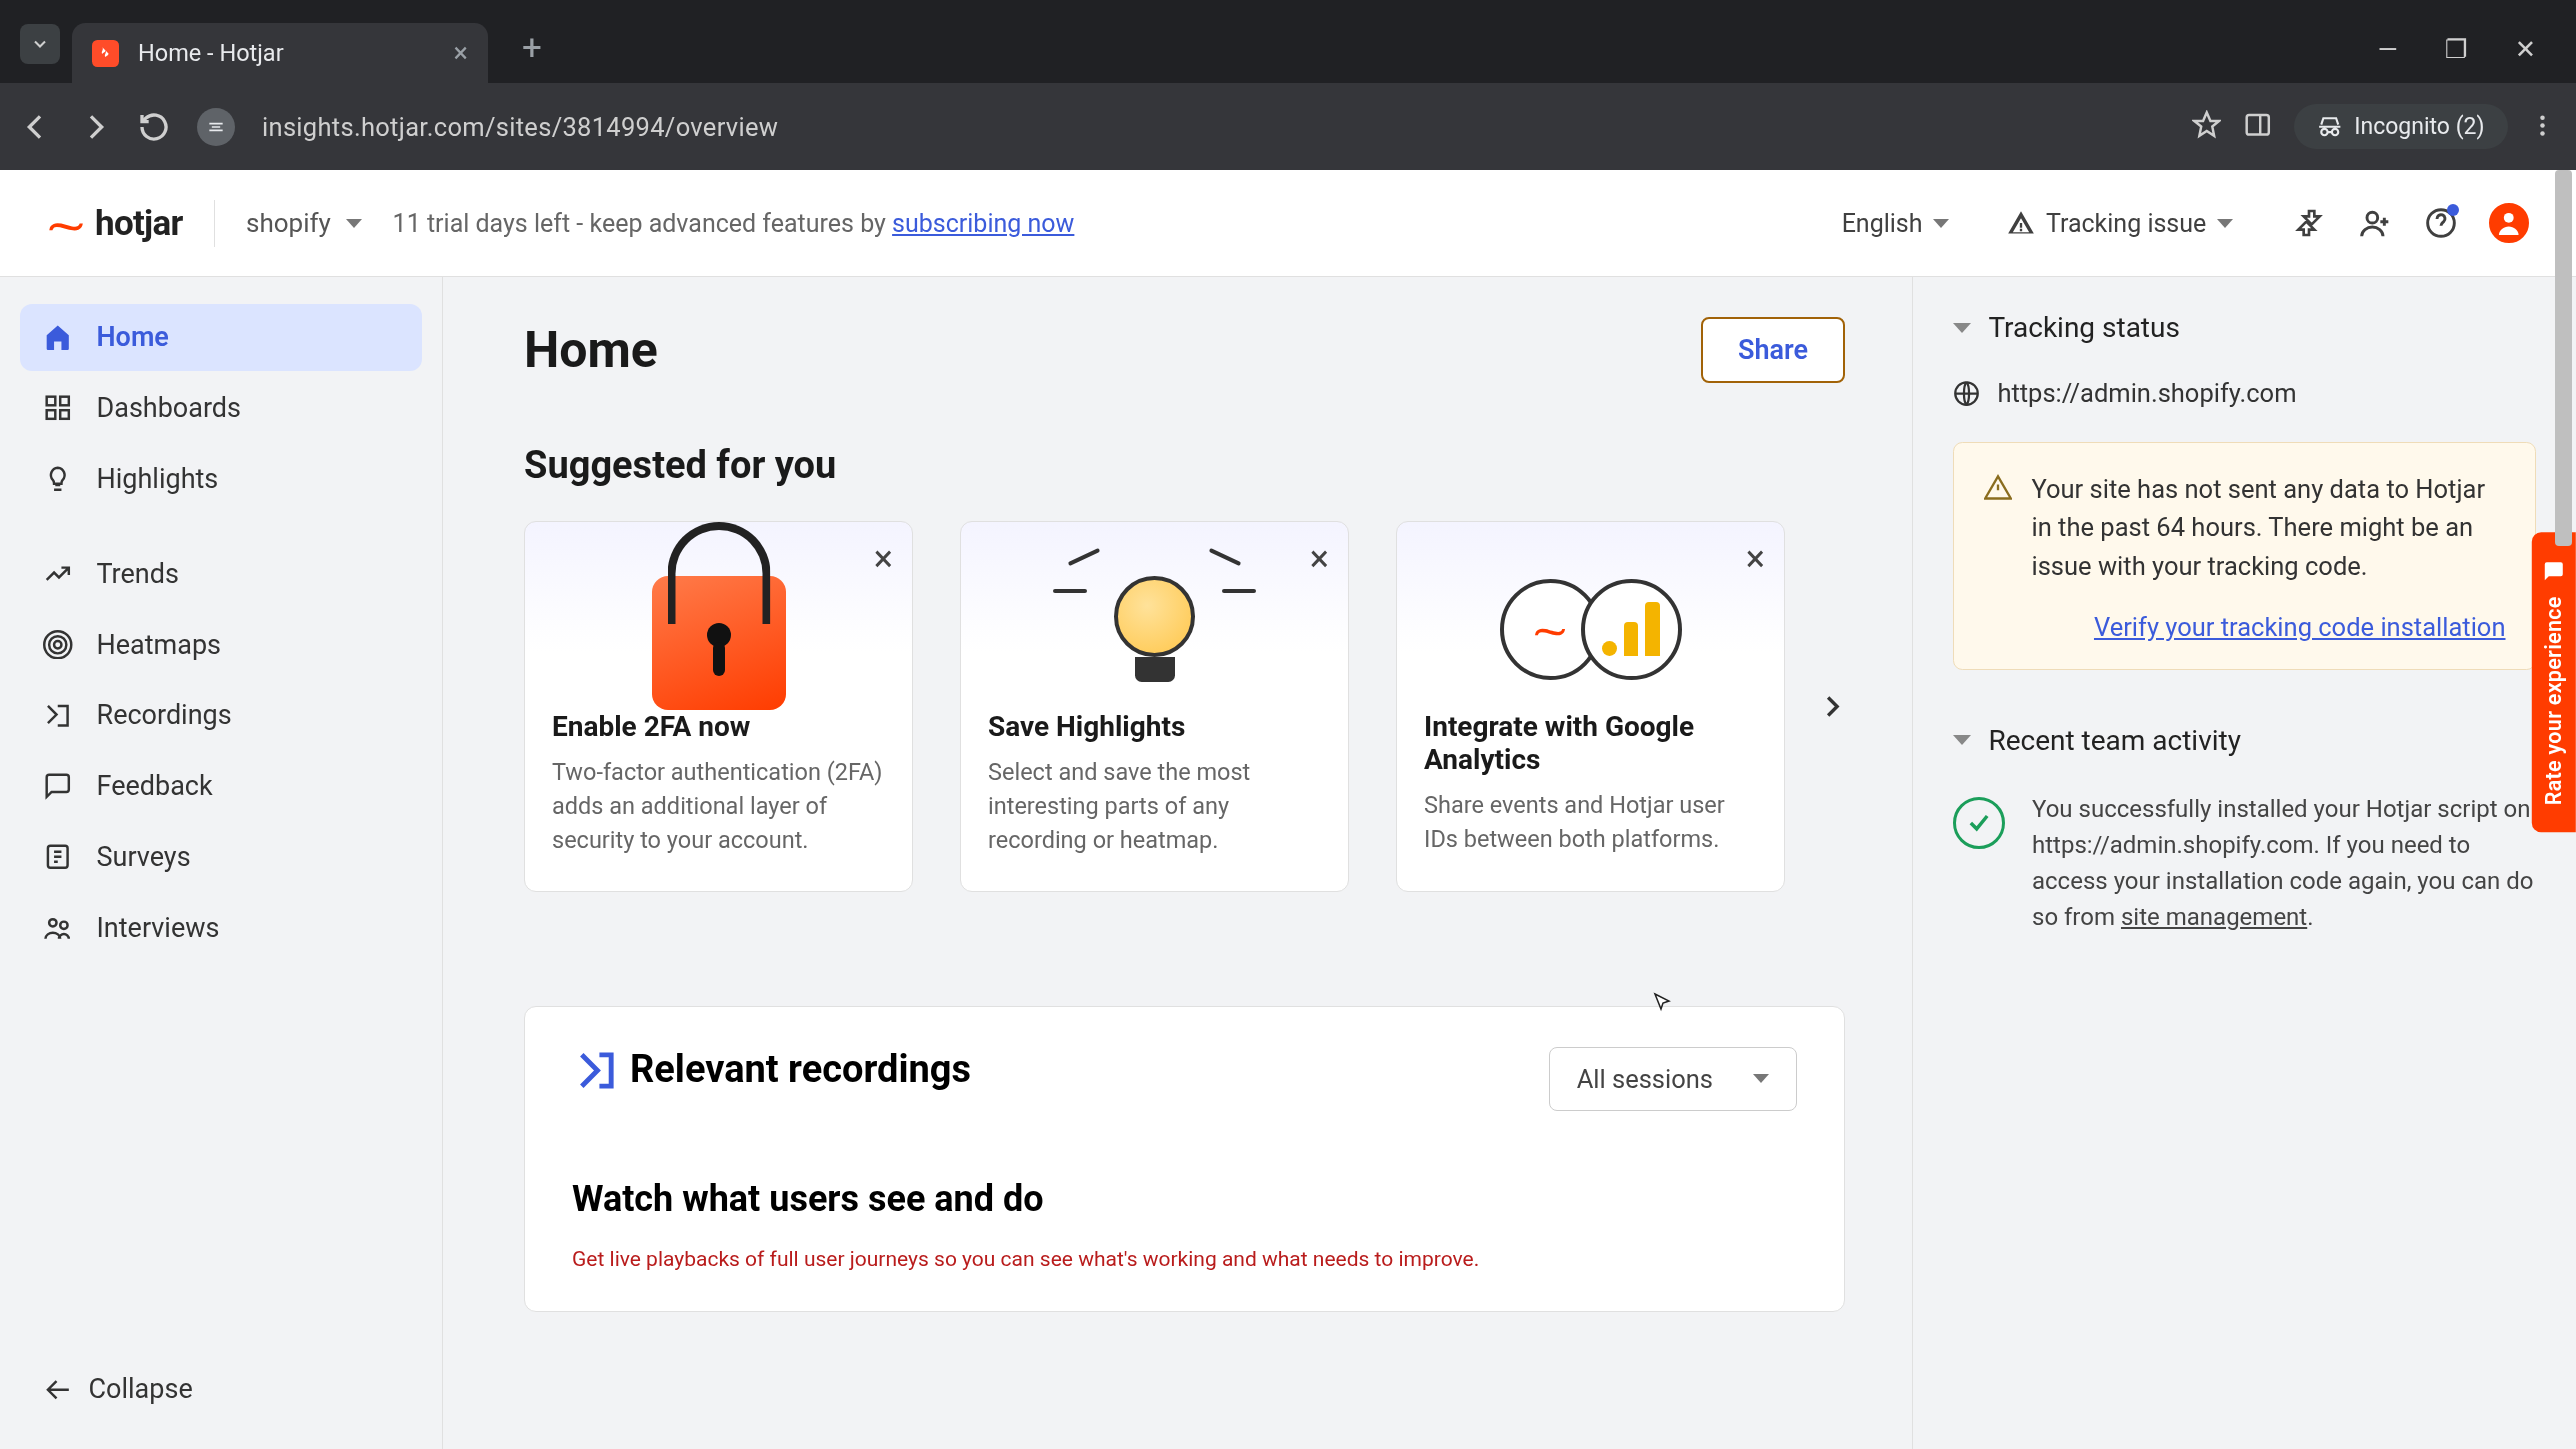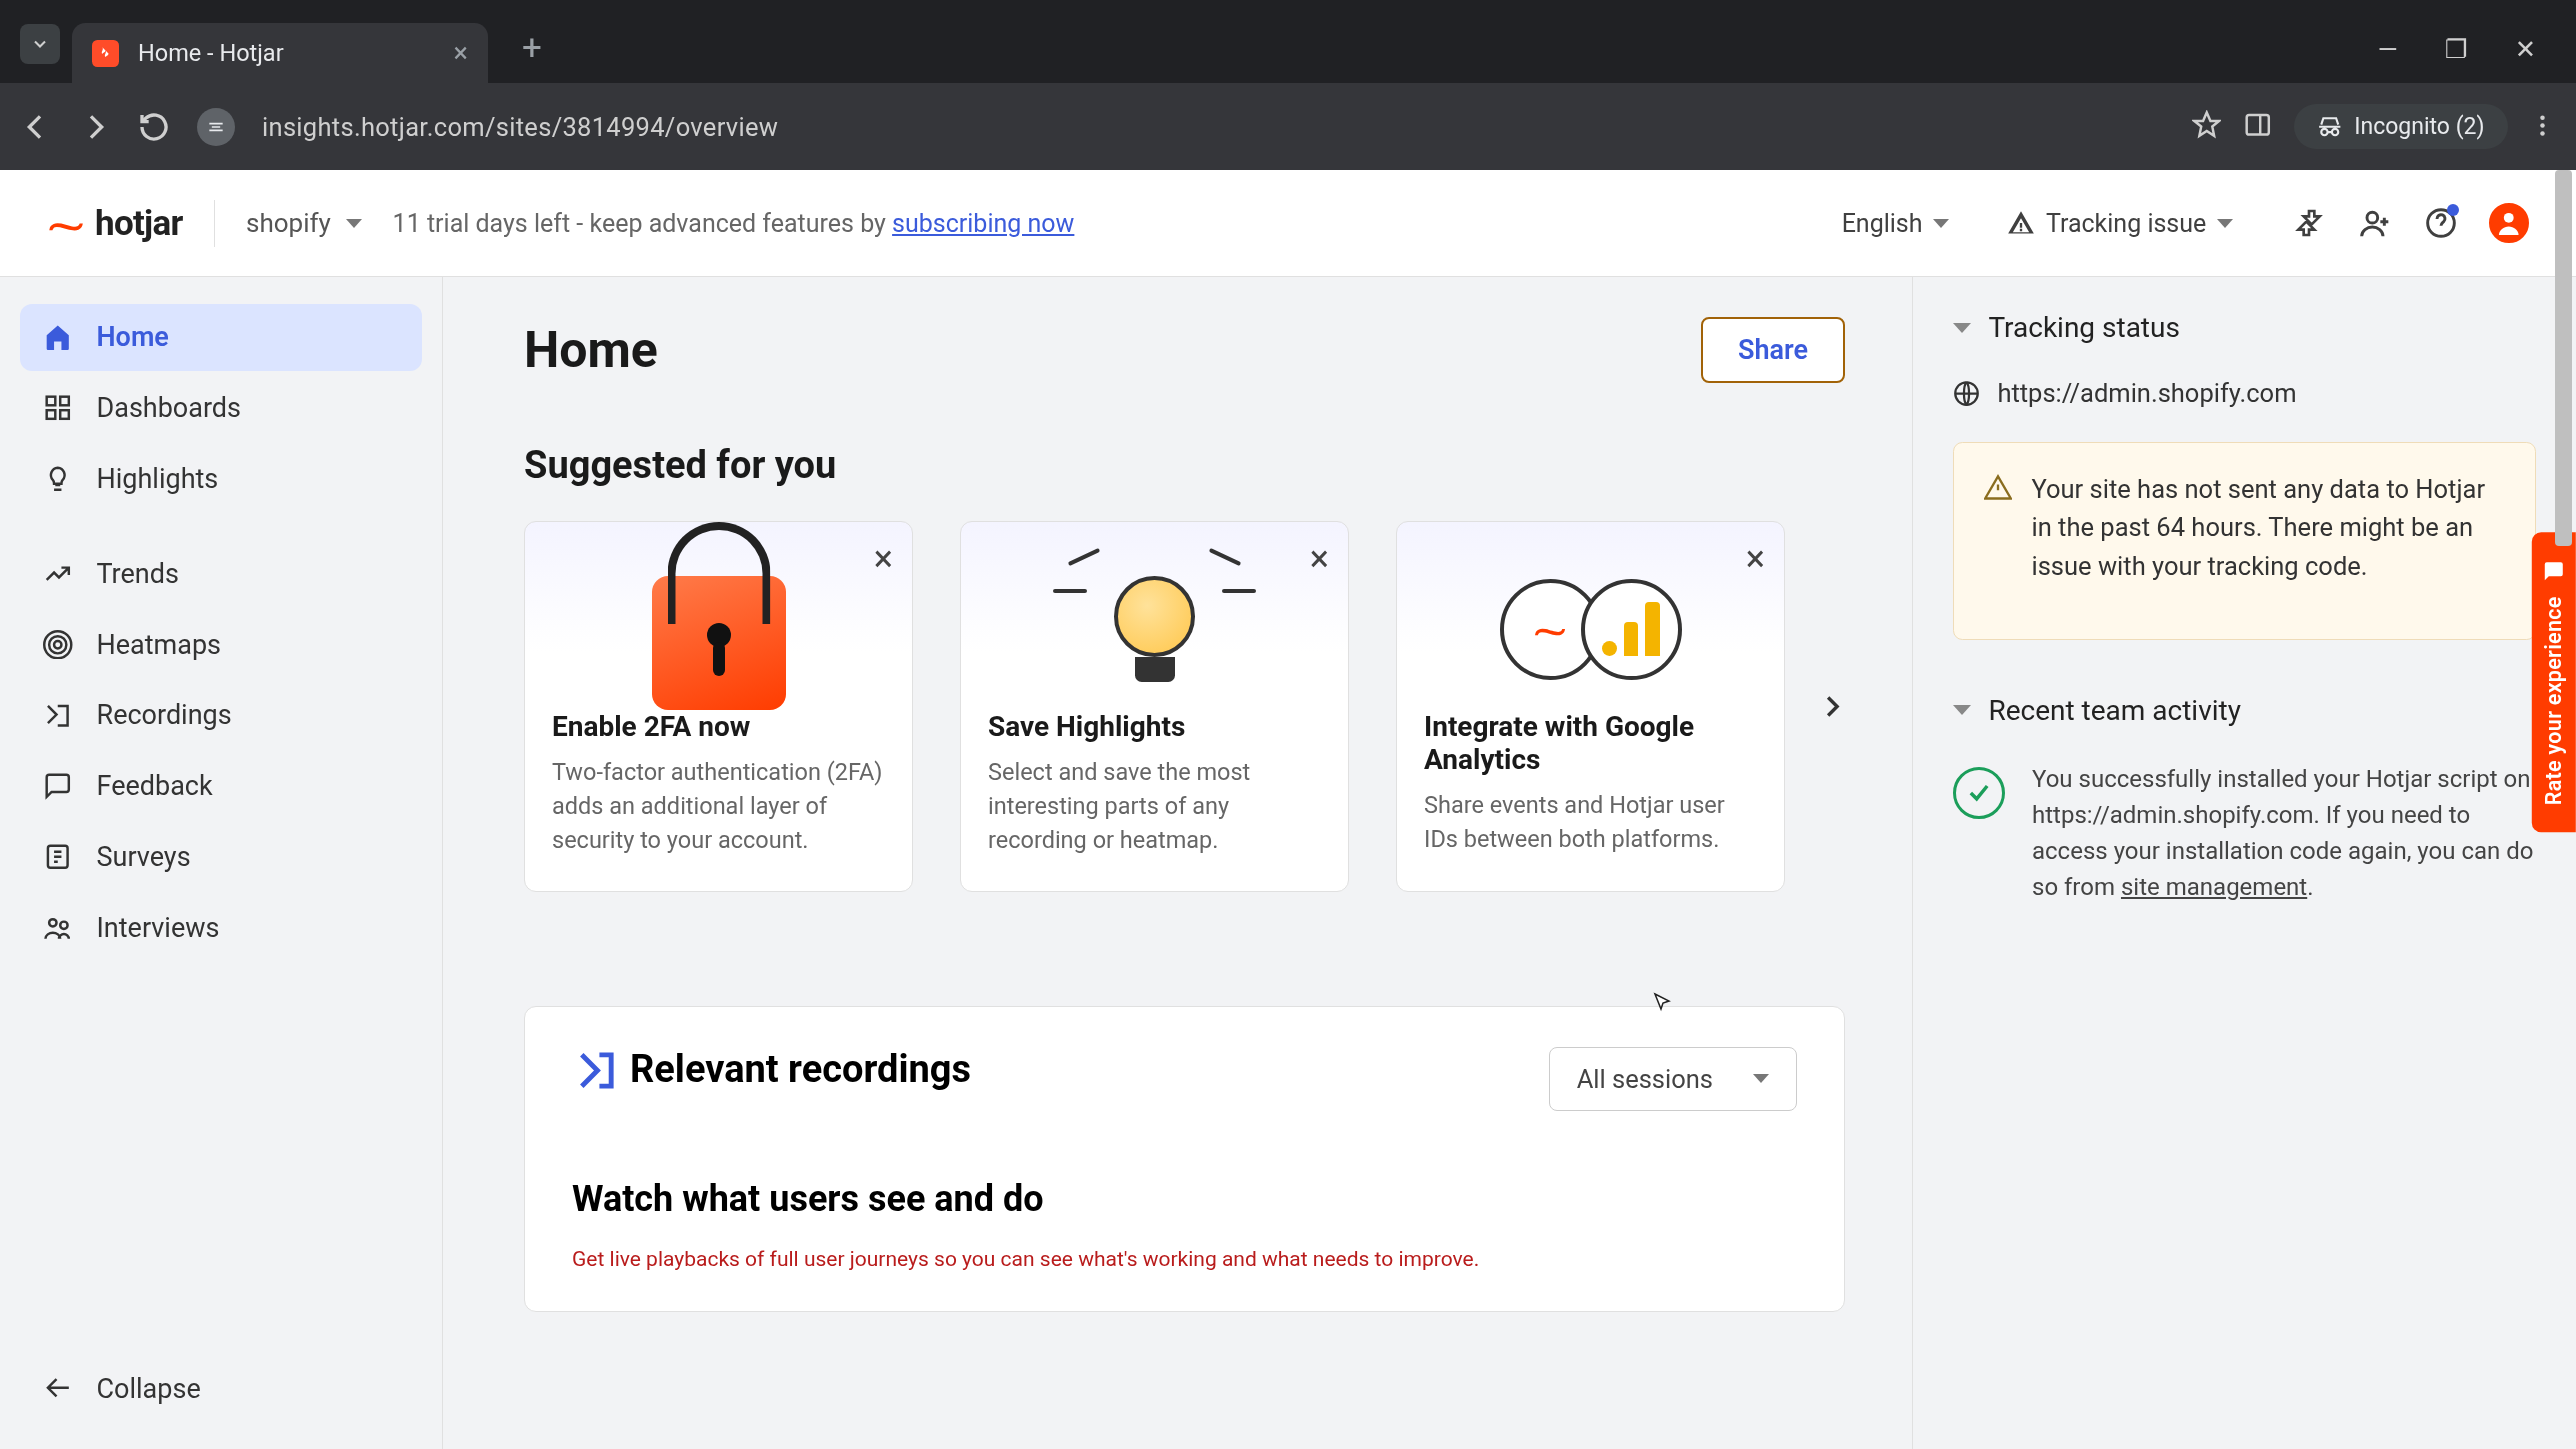--- a/index.html
+++ b/index.html
@@ -41,21 +41,21 @@
 .hdr-ico.badge::after{content:"";position:absolute;top:-1.3px;right:-1.3px;width:12px;height:12px;background:#3b5bdb;border-radius:50%}
 .avatar{width:40px;height:40px;border-radius:50%;background:#ff3c00;border:2.7px solid #ff3c00;display:flex;align-items:center;justify-content:center;cursor:pointer}
 .avatar svg{width:29.5px;height:29.5px;color:#fff}
 
 .app-body{flex:1;display:flex;overflow:hidden}
 .sidebar{width:443px;background:#f2f3f5;border-right:1.3px solid #e0e0e0;padding:27px 20px;display:flex;flex-direction:column;gap:4px}
 .side-item{display:flex;align-items:center;gap:24px;padding:17.4px 23px;border-radius:12px;font-size:27px;color:#333;cursor:pointer}
 .side-item.active{background:#dbe4ff;color:#3b5bdb;font-weight:600}
 .side-item svg{width:29.5px;height:29.5px}
 .side-gap{height:20px}
-.collapse{margin-top:auto;display:flex;align-items:flex-start;gap:24px;padding:17.4px 23px;font-size:27px;color:#333;cursor:pointer}
+.collapse{margin-top:auto;display:flex;align-items:flex-end;gap:16px;padding:17.4px 23px;font-size:27px;color:#333;cursor:pointer}
 .main{flex:1;overflow:hidden;padding:40px 67px 0 81px;position:relative}
 .title-row{display:flex;align-items:center;margin-bottom:60px}
 .page-title{font-size:50px;font-weight:700;color:#1a1a1a}
 .share-btn{margin-left:auto;border:2px solid #a16207;color:#3b5bdb;background:#fff;font-size:27px;font-weight:600;padding:14.8px 35px;border-radius:8px;cursor:pointer}
 .section-h{font-size:38px;font-weight:700;color:#1a1a1a;margin-bottom:34px}
 
 .cards-wrap{position:relative}
 .cards{display:flex;gap:47px}
 .card{position:relative;width:389px;background:#fff;border:1.3px solid #e0e0e0;border-radius:12px;padding:27px 27px 34px 27px;background:linear-gradient(180deg,#f4f4ff 0%,#ffffff 35%)}
 .card-close{position:absolute;top:19px;right:19px;font-size:36px;color:#444;cursor:pointer;line-height:1}
@@ -408,20 +408,21 @@
           </svg>
         <span>https://admin.shopify.com</span>
       </div>
       <div class="warn-box">
         <div class="warn-top">
           <svg viewBox="0 0 24 24" fill="none" stroke="currentColor" stroke-width="2">
               <path d="M12 2L1 21h22L12 2zM12 9v5M12 17h.01"></path>
             </svg>
           <span>Your site has not sent any data to Hotjar in the past 64 hours. There might be an issue with your tracking code.</span>
         </div>
+        <a class="warn-link">Verify your tracking code installation</a>
       </div>
       <div class="rs-head">
         <span class="tri"></span>
         <span>Recent team activity</span>
       </div>
       <div class="activity">
         <span class="act-ico">
             <svg viewBox="0 0 24 24" fill="none" stroke="currentColor" stroke-width="3">
               <path d="M5 12l5 5 9-11"></path>
             </svg>

